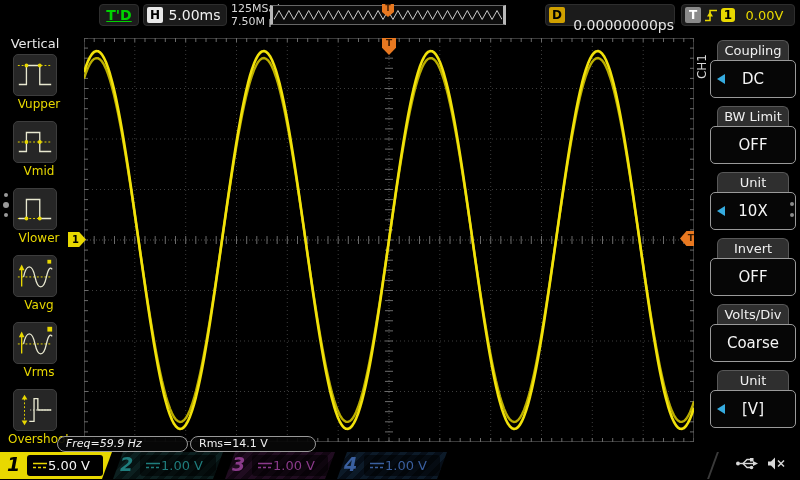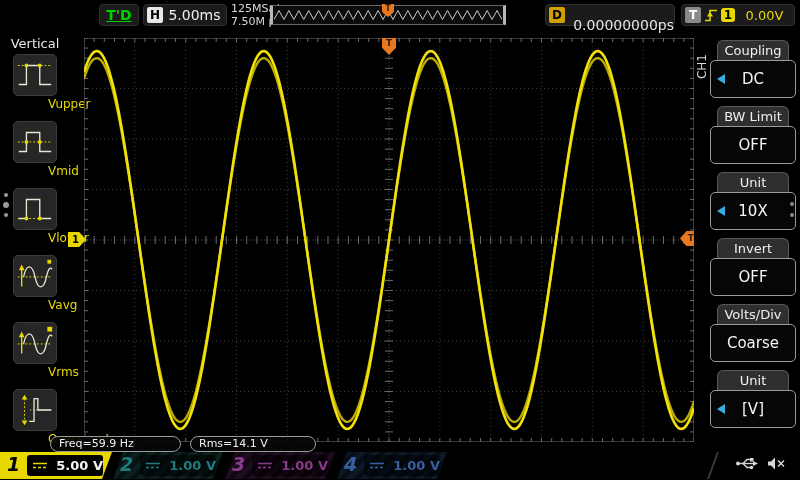--- a/index.html
+++ b/index.html
@@ -32,21 +32,21 @@
   #t-badge { background:#8a8a8a; color:#fff; }
   #t-box .src-badge { background:#e8d800; }
   #t-box .lvl { flex:1; text-align:center; font-size:13px; color:#e8d800; }
 
   
   #left-menu { position:absolute; left:0; top:30px; width:78px; height:420px; }
   #left-title { position:absolute; left:0; top:6px; width:70px; text-align:center; font-size:13px; color:#e8e8e8; }
   .lm-item { position:absolute; left:0; width:78px; height:62px; }
   .lm-icon { position:absolute; left:13px; top:0; width:44px; height:42px; background:#262626;
     border:1px solid #3d3d3d; border-radius:5px; }
-  .lm-label { position:absolute; left:0; top:43px; width:78px; font-size:12px; color:#e8d800;margin-left:48px; }
+  .lm-label { position:absolute; left:0; top:43px; width:78px; text-align:center; font-size:12px; color:#e8d800; }
   .scroll-dot { position:absolute; left:4px; border-radius:50%; background:#9a9a9a; }
 
   
   #graticule { position:absolute; left:84px; top:38px; width:610px; height:404px; }
   #graticule .grid  { stroke:#3c3c3c; stroke-dasharray:1,3; stroke-width:1; }
   #graticule .gridc { stroke:#4a4a4a; stroke-dasharray:1,2; stroke-width:1; }
   #graticule .ticks { stroke:#6a6a6a; stroke-width:1; fill:none; }
   #graticule .border{ stroke:#3a3a3a; fill:none; }
   #graticule .wave  { stroke:#f2e20a; stroke-width:2.6; fill:none; stroke-linejoin:round; }
   #graticule .wave2 { stroke:#e8d800; stroke-width:2.4; fill:none; opacity:.8; }
@@ -57,21 +57,21 @@
   #ch1-marker { position:absolute; left:68px; top:232px; width:18px; height:15px; background:#e8d800;
     clip-path:polygon(0 0,62% 0,100% 50%,62% 100%,0 100%); font-size:10px; font-weight:bold;
     color:#000; text-align:left; padding-left:4px; line-height:15px; }
   #trig-lvl-marker { position:absolute; left:680px; top:231px; width:17px; height:15px; background:#e87820;
     clip-path:polygon(38% 0,100% 0,100% 100%,38% 100%,0 50%); font-size:9px; font-weight:bold;
     color:#3a1a00; text-align:right; padding-right:3px; line-height:15px; }
 
   
   .meas { position:absolute; top:436px; height:16px; background:rgba(8,8,8,.92); border:1px solid #999;
     border-radius:8px; font-size:11px; color:#f0f0f0; line-height:14px; padding:0 8px; }
-  #meas-freq { left:50px; width:131px; }
+  #meas-freq { left:57px; width:131px;font-style:italic; }
   #meas-rms  { left:190px; width:126px; }
 
   
   #right-menu { position:absolute; left:694px; top:30px; width:106px; height:450px; background:#000; }
   #ch-vert-label { position:absolute; left:1px; top:24px; writing-mode:vertical-rl;
     transform:rotate(180deg); font-size:12px; color:#d8d8d8; }
   .rm-item { position:absolute; left:16px; width:86px; height:60px; }
   .rm-label { margin:0 7px; height:20px; background:#2f2f2f; border:1px solid #585858; border-bottom:none;
     border-radius:6px 6px 0 0; text-align:center; font-size:13px; line-height:19px; color:#f0f0f0; }
   .rm-value { position:relative; height:38px; background:#060606; border:1px solid #9a9a9a; border-radius:5px;
@@ -80,21 +80,21 @@
     border-top:5px solid transparent; border-bottom:5px solid transparent; border-right:8px solid #36ace0; }
   .page-dot { position:absolute; left:96px; width:4px; height:4px; border-radius:50%; background:#8a8a8a; }
 
   
   #bottombar { position:absolute; left:0; top:452px; width:800px; height:28px; background:#000; }
   .ch-box { position:absolute; top:0; height:27px; }
   .ch-num { position:absolute; left:7px; top:1px; font-size:19px; font-weight:bold; font-style:italic; }
   .ch-inner { position:absolute; left:27px; top:3px; width:76px; height:21px; background:#000;
     border-radius:3px; display:flex; align-items:center; }
   .ch-inner svg { margin-left:5px; }
-  .ch-scale { flex:1; text-align:right; font-size:13px;font-weight:bold; }
+  .ch-scale { flex:1; text-align:left; font-size:13px; }
   #ch1-box { left:0; width:112px; background:#e8d800; clip-path:polygon(0 0,100% 0,calc(100% - 10px) 100%,0 100%); }
   #ch1-box .ch-num { color:#000; }
   #ch1-box .ch-scale { color:#f5f5f5; }
   #ch2-box { left:113px; width:110px; clip-path:polygon(10px 0,100% 0,calc(100% - 10px) 100%,0 100%);
     background:repeating-linear-gradient(135deg,#061313 0 5px,#0c2020 5px 10px); }
   #ch2-box .ch-num,#ch2-box .ch-scale { color:#1f7d7d; }
   #ch3-box { left:225px; width:110px; clip-path:polygon(10px 0,100% 0,calc(100% - 10px) 100%,0 100%);
     background:repeating-linear-gradient(135deg,#130613 0 5px,#200c20 5px 10px); }
   #ch3-box .ch-num,#ch3-box .ch-scale { color:#8a3a8a; }
   #ch4-box { left:337px; width:110px; clip-path:polygon(10px 0,100% 0,calc(100% - 10px) 100%,0 100%);

